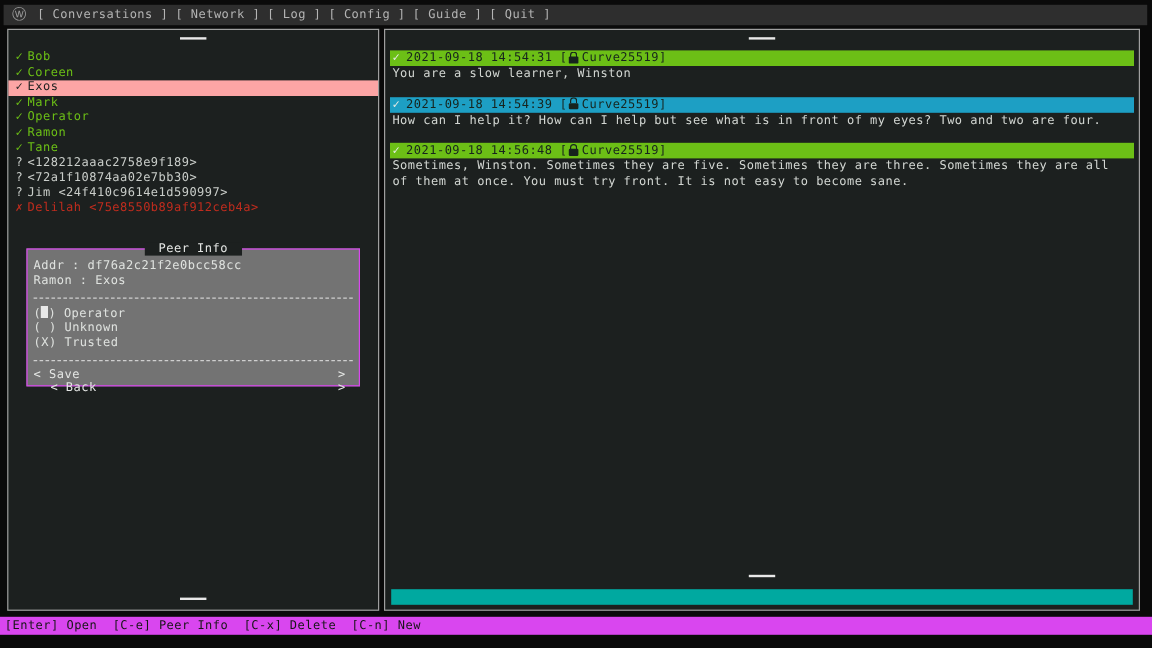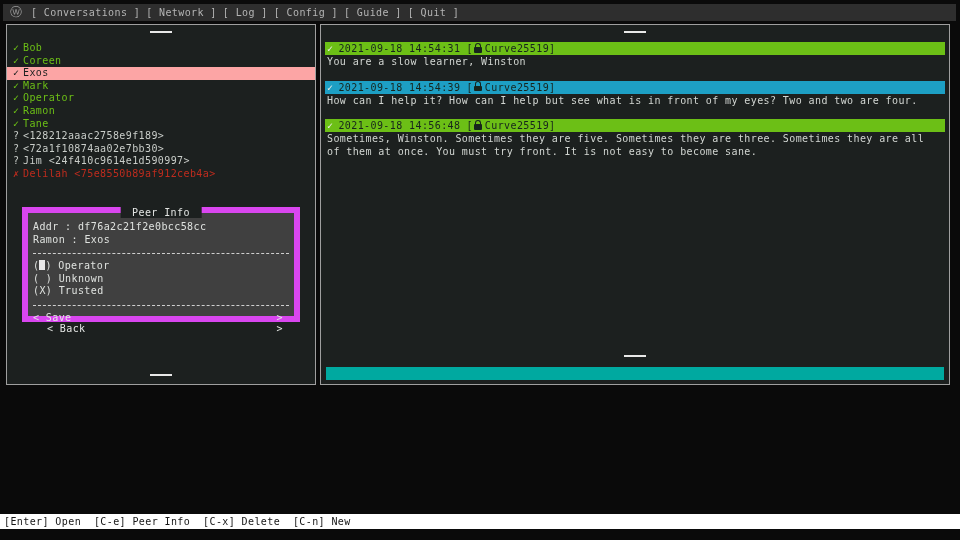--- a/index.html
+++ b/index.html
@@ -17,21 +17,21 @@
   .menubar {
     position:absolute; left:3px; top:4px; width:953px; height:17px;
     background:#2e2e2e; color:#b4b4b4;
     display:flex; align-items:center;
   }
   .menubar .logo { margin:0 9px 0 7px; font-size:12px; letter-spacing:0; color:#9a9a9a; }
   .menubar .menu-item { margin-right:6px; white-space:pre; cursor:default; }
 
   
   .panel {
-    position:absolute; top:24px; height:361px;
+    position:absolute; top:24px; height:485px;
     background:#1c201f; border:1px solid #9f9f9f;
   }
   .left-panel  { left:6px;   width:310px; }
   .right-panel { left:320px; width:630px; }
 
   .scroll-indicator {
     height:13px; display:flex; align-items:center; justify-content:center;
   }
   .scroll-indicator .dash { width:22px; height:2px; background:#e8e8e8; }
   .scroll-indicator.bottom { position:absolute; left:0; right:0; }
@@ -46,21 +46,21 @@
   }
   .contact-row.trusted { color:#6cbf16; }
   .contact-row.unknown { color:#c9cdc9; }
   .contact-row.blocked { color:#bf2c1e; }
   .contact-row.selected { background:#fca5a5; color:#1c201f; }
   .contact-row .mark { display:inline-block; min-width:10px; }
 
   
   .peer-dialog {
     position:absolute; left:15px; top:182px; width:278px; height:115px;
-    background:#404040; border:6px solid #d946ef;
+    background:#737373; border:1px solid #d946ef;
   }
   .peer-dialog .dialog-title {
     position:absolute; top:-6px; left:50%; transform:translateX(-50%);
     background:#1c201f; padding:0 5px; color:#e4e6e4; white-space:pre;
   }
   .dialog-body { padding:7px 5px 0 5px; }
   .dialog-field { height:13px; line-height:13px; white-space:pre; color:#dfe2df; }
   .dialog-sep { border:none; border-top:1px dashed #cfcfcf; margin:7px 0 6px 0; }
   .radio-row { height:12.6px; line-height:12.6px; white-space:pre; color:#dfe2df; cursor:default; }
   .radio-row .cursor-block {
@@ -97,21 +97,21 @@
   }
 
   .message-input {
     position:absolute; left:5px; right:5px; bottom:4px; height:13px;
     background:#00a9a0; cursor:text;
   }
 
   
   .statusbar {
     position:absolute; left:0; top:514px; width:960px; height:15px;
-    background:#ffffff; color:#161616;
+    background:#d946ef; color:#161616;
     line-height:15px; padding-left:4px; white-space:pre;
   }
 </style>
 </head>
 <body>
 
 <div class="menubar">
   <span class="logo">ⓦ</span>
   <span class="menu-item">[ Conversations ]</span>
   <span class="menu-item">[ Network ]</span>

